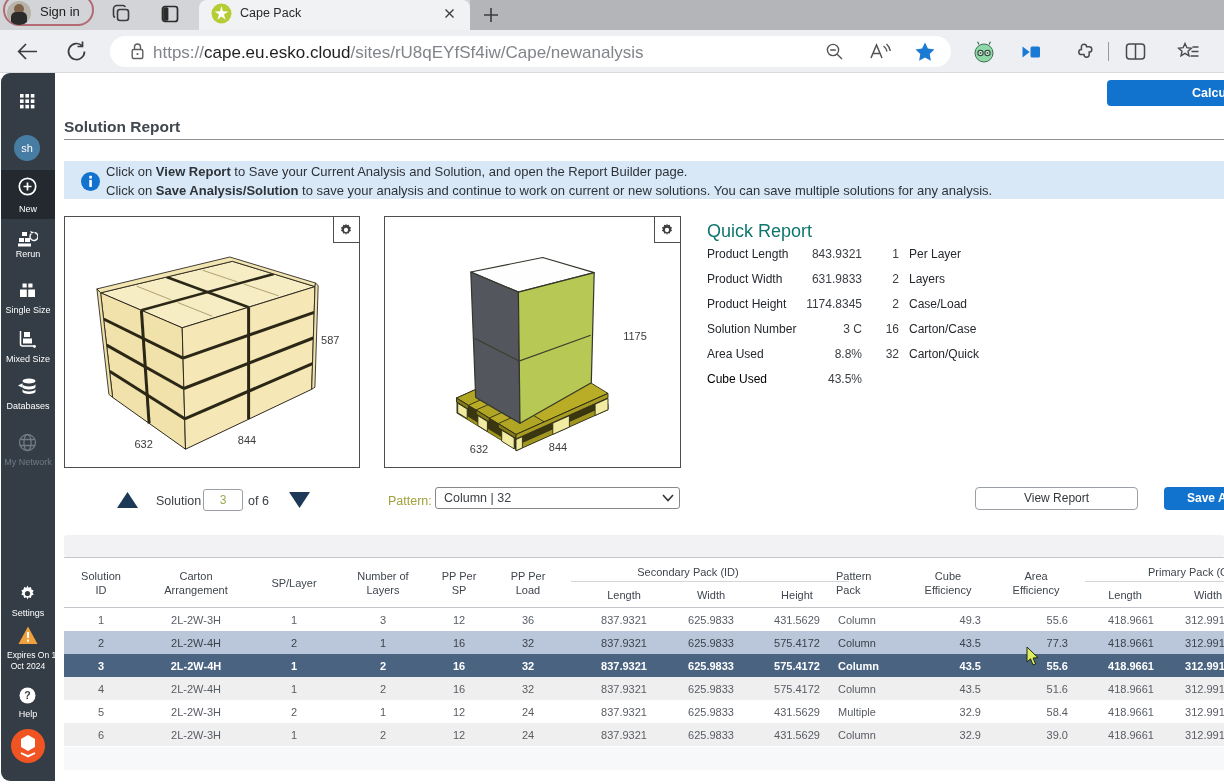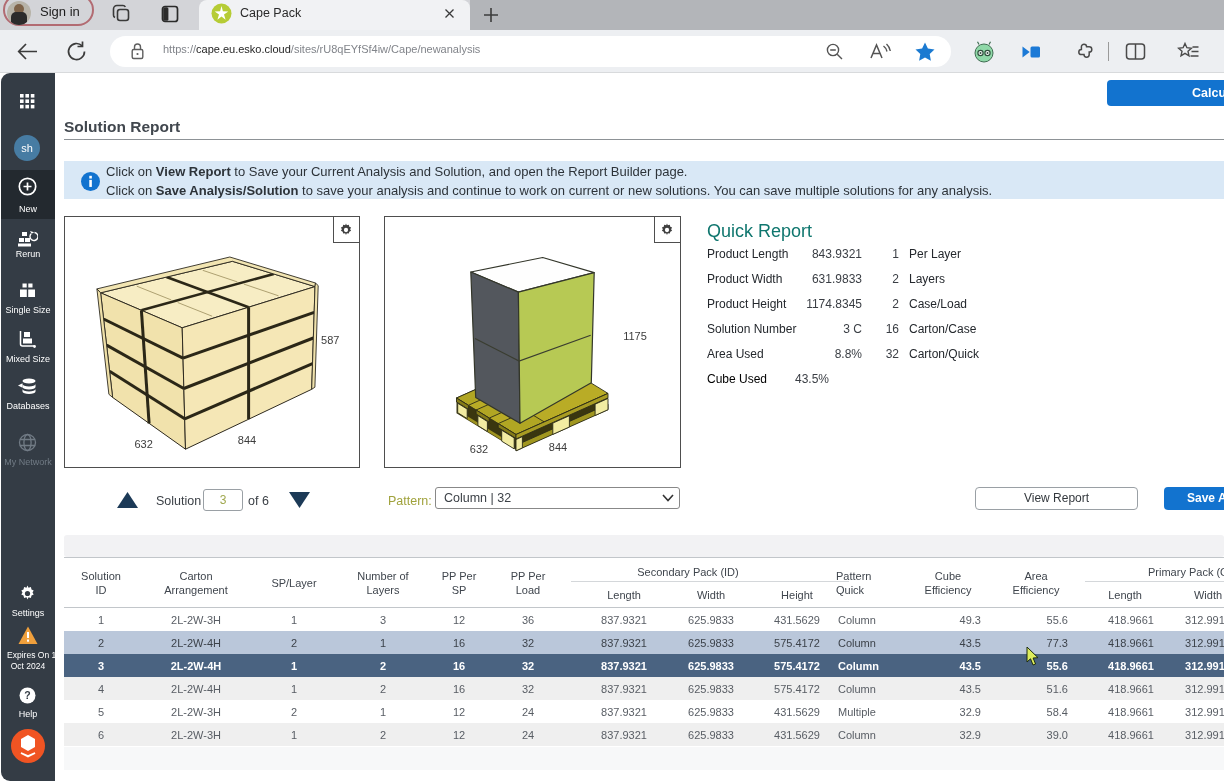--- a/index.html
+++ b/index.html
@@ -46,21 +46,21 @@
 <svg class="abs" style="left:65px;top:40px" width="23" height="23" viewBox="0 0 23 23">
 <path d="M19.5 11.5 a8 8 0 1 1 -2.4 -5.7" stroke="#3b3b3b" stroke-width="1.7" fill="none"></path>
 <path d="M17.5 1.5 v5 h-5" stroke="#3b3b3b" stroke-width="1.7" fill="none"></path>
   </svg>
 <div class="abs" style="left:110px;top:36px;width:841px;height:31px;background:#fff;border-radius:16px;"></div>
 <svg class="abs" style="left:129px;top:42px" width="17" height="19" viewBox="0 0 17 19">
 <rect x="3.2" y="7.5" width="10.6" height="9" rx="1.5" fill="none" stroke="#5f5f5f" stroke-width="1.4"></rect>
 <path d="M5.5 7.5 V5 a3 3 0 0 1 6 0 v2.5" fill="none" stroke="#5f5f5f" stroke-width="1.4"></path>
 <circle cx="8.5" cy="12" r="1.1" fill="#5f5f5f"></circle>
   </svg>
-<div class="abs" style="left:163px;top:43px;font-size:11px;color:#81848a;">https://<span style="color:#1f1f1f;">cape.eu.esko.cloud</span>/sites/rU8qEYfSf4iw/Cape/newanalysis</div>
+<div class="abs" style="left:153px;top:43px;font-size:17px;color:#81848a;">https://<span style="color:#1f1f1f;">cape.eu.esko.cloud</span>/sites/rU8qEYfSf4iw/Cape/newanalysis</div>
 <svg class="abs" style="left:825px;top:42px" width="19" height="19" viewBox="0 0 19 19">
 <circle cx="8" cy="8" r="5.6" fill="none" stroke="#545454" stroke-width="1.4"></circle>
 <path d="M12.2 12.2 L17 17 M5.2 8 h5.6" stroke="#545454" stroke-width="1.4"></path>
   </svg>
 <svg class="abs" style="left:869px;top:42px" width="22" height="20" viewBox="0 0 22 20">
 <path d="M2 16 L7.5 3 L13 16 M4.2 11.5 h6.6" stroke="#545454" stroke-width="1.5" fill="none"></path>
 <path d="M14.5 4 a9 9 0 0 1 3.5 5.5 M17.5 2 a12 12 0 0 1 3.8 7" stroke="#545454" stroke-width="1.4" fill="none"></path>
   </svg>
 <svg class="abs" style="left:914px;top:41px" width="22" height="22" viewBox="0 0 22 22">
 <path d="M11 1.5 L13.9 7.6 L20.5 8.5 L15.7 13.1 L16.9 19.7 L11 16.5 L5.1 19.7 L6.3 13.1 L1.5 8.5 L8.1 7.6 Z" fill="#1b7ad1"></path>
@@ -277,21 +277,21 @@
 <div class="abs" style="left:909px;top:297px;font-size:12px;color:#24282d;font-weight:500;">Case/Load</div>
 <div class="abs" style="left:707px;top:322px;font-size:12px;color:#24282d;font-weight:500;">Solution Number</div>
 <div class="abs" style="left:762px;top:322px;width:100px;text-align:right;font-size:12px;color:#3a3e44;padding-left:8px;">3 C</div>
 <div class="abs" style="left:862px;top:322px;width:37px;text-align:right;font-size:12px;color:#3a3e44;">16</div>
 <div class="abs" style="left:909px;top:322px;font-size:12px;color:#24282d;font-weight:500;">Carton/Case</div>
 <div class="abs" style="left:707px;top:347px;font-size:12px;color:#24282d;font-weight:500;">Area Used</div>
 <div class="abs" style="left:762px;top:347px;width:100px;text-align:right;font-size:12px;color:#3a3e44;">8.8%</div>
 <div class="abs" style="left:862px;top:347px;width:37px;text-align:right;font-size:12px;color:#3a3e44;">32</div>
 <div class="abs" style="left:909px;top:347px;font-size:12px;color:#24282d;font-weight:500;">Carton/Quick</div>
 <div class="abs" style="left:707px;top:372px;font-size:12px;color:#000000;font-weight:500;">Cube Used</div>
-<div class="abs" style="left:762px;top:372px;width:100px;text-align:center;font-size:12px;color:#3a3e44;">43.5%</div>
+<div class="abs" style="left:762px;top:372px;width:100px;text-align:right;font-size:12px;color:#3a3e44;">43.5%</div>
 <svg class="abs" style="left:117px;top:492px" width="21" height="16" viewBox="0 0 21 16">
     <polygon points="10.5,0 21,16 0,16" fill="#1c3a57"></polygon>
   </svg>
 <div class="abs" style="left:156px;top:494px;font-size:12.5px;color:#3c4147;">Solution</div>
 <div class="abs" style="left:203px;top:489px;width:40px;height:22px;border:1px solid #9aa0a5;border-radius:3px;background:#fff;font-size:12px;color:#a0a84e;text-align:center;line-height:21px;">3</div>
 <div class="abs" style="left:248px;top:494px;font-size:12.5px;color:#3c4147;">of 6</div>
 <svg class="abs" style="left:289px;top:492px" width="21" height="16" viewBox="0 0 21 16">
     <polygon points="0,0 21,0 10.5,16" fill="#1c3a57"></polygon>
   </svg>
 <div class="abs" style="left:388px;top:494px;font-size:12.5px;color:#a0a23c;">Pattern:</div>
@@ -316,21 +316,21 @@
 <div class="abs" style="top:584px;font-size:11px;color:#3f454d;white-space:nowrap;left:303px;width:160px;text-align:center;">Layers</div>
 <div class="abs" style="top:570px;font-size:11px;color:#3f454d;white-space:nowrap;left:379px;width:160px;text-align:center;">PP Per</div>
 <div class="abs" style="top:584px;font-size:11px;color:#3f454d;white-space:nowrap;left:379px;width:160px;text-align:center;">SP</div>
 <div class="abs" style="top:570px;font-size:11px;color:#3f454d;white-space:nowrap;left:448px;width:160px;text-align:center;">PP Per</div>
 <div class="abs" style="top:584px;font-size:11px;color:#3f454d;white-space:nowrap;left:448px;width:160px;text-align:center;">Load</div>
 <div class="abs" style="top:566px;font-size:11px;color:#3f454d;white-space:nowrap;left:608px;width:160px;text-align:center;">Secondary Pack (ID)</div>
 <div class="abs" style="top:589px;font-size:11px;color:#3f454d;white-space:nowrap;left:544px;width:160px;text-align:center;">Length</div>
 <div class="abs" style="top:589px;font-size:11px;color:#3f454d;white-space:nowrap;left:631px;width:160px;text-align:center;">Width</div>
 <div class="abs" style="top:589px;font-size:11px;color:#3f454d;white-space:nowrap;left:717px;width:160px;text-align:center;">Height</div>
 <div class="abs" style="top:570px;font-size:11px;color:#3f454d;white-space:nowrap;left:836px;">Pattern</div>
-<div class="abs" style="top:584px;font-size:11px;color:#3f454d;white-space:nowrap;left:836px;">Quick</div>
+<div class="abs" style="top:584px;font-size:11px;color:#3f454d;white-space:nowrap;left:836px;">Pack</div>
 <div class="abs" style="top:570px;font-size:11px;color:#3f454d;white-space:nowrap;left:868px;width:160px;text-align:center;">Cube</div>
 <div class="abs" style="top:584px;font-size:11px;color:#3f454d;white-space:nowrap;left:868px;width:160px;text-align:center;">Efficiency</div>
 <div class="abs" style="top:570px;font-size:11px;color:#3f454d;white-space:nowrap;left:956px;width:160px;text-align:center;">Area</div>
 <div class="abs" style="top:584px;font-size:11px;color:#3f454d;white-space:nowrap;left:956px;width:160px;text-align:center;">Efficiency</div>
 <div class="abs" style="top:566px;font-size:11px;color:#3f454d;white-space:nowrap;left:1148px;">Primary Pack (OD)</div>
 <div class="abs" style="top:589px;font-size:11px;color:#3f454d;white-space:nowrap;left:1045px;width:160px;text-align:center;">Length</div>
 <div class="abs" style="top:589px;font-size:11px;color:#3f454d;white-space:nowrap;left:1128px;width:160px;text-align:center;">Width</div>
 <div class="abs" style="top:614px;font-size:11px;color:#585d64;white-space:nowrap;left:21px;width:160px;text-align:center;">1</div>
 <div class="abs" style="top:614px;font-size:11px;color:#585d64;white-space:nowrap;left:116px;width:160px;text-align:center;">2L-2W-3H</div>
 <div class="abs" style="top:614px;font-size:11px;color:#585d64;white-space:nowrap;left:214px;width:160px;text-align:center;">1</div>

